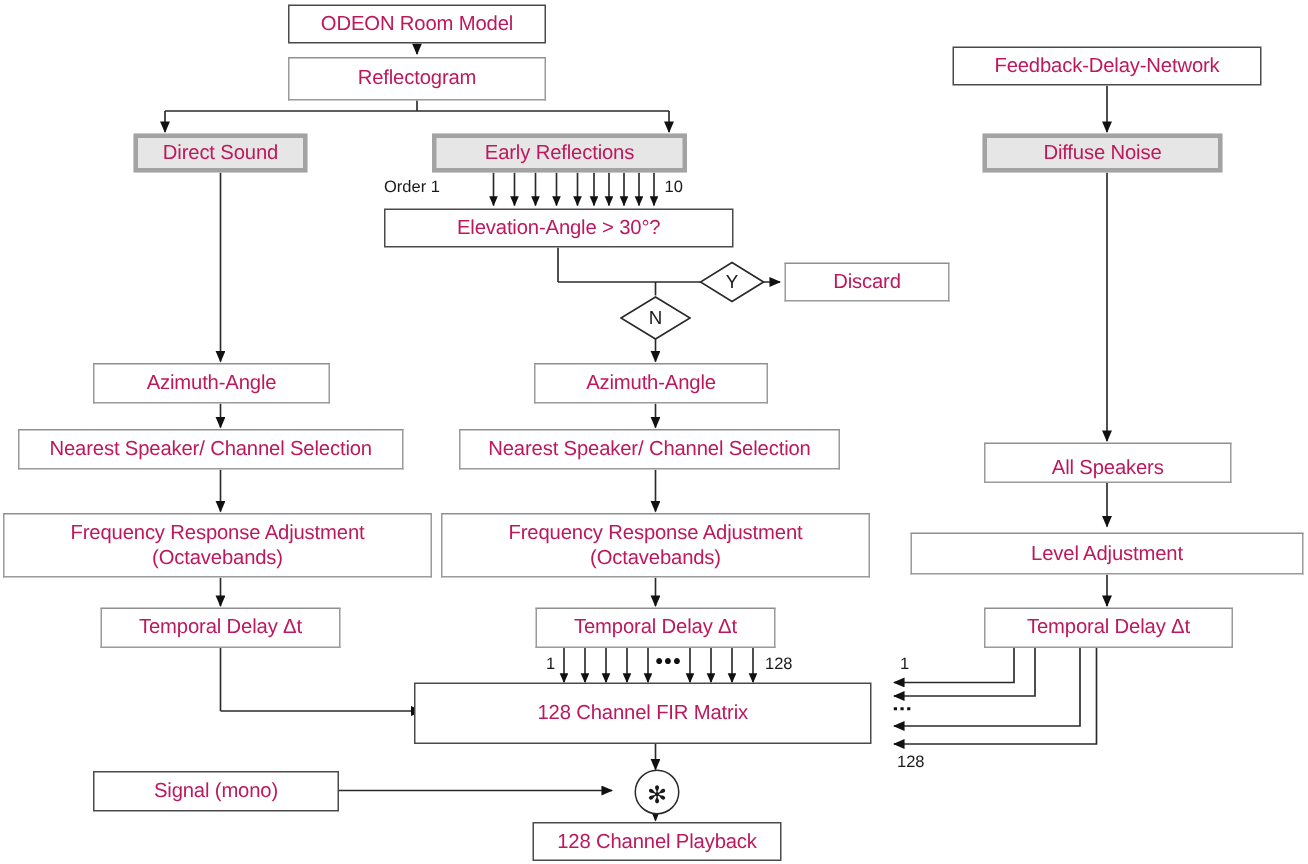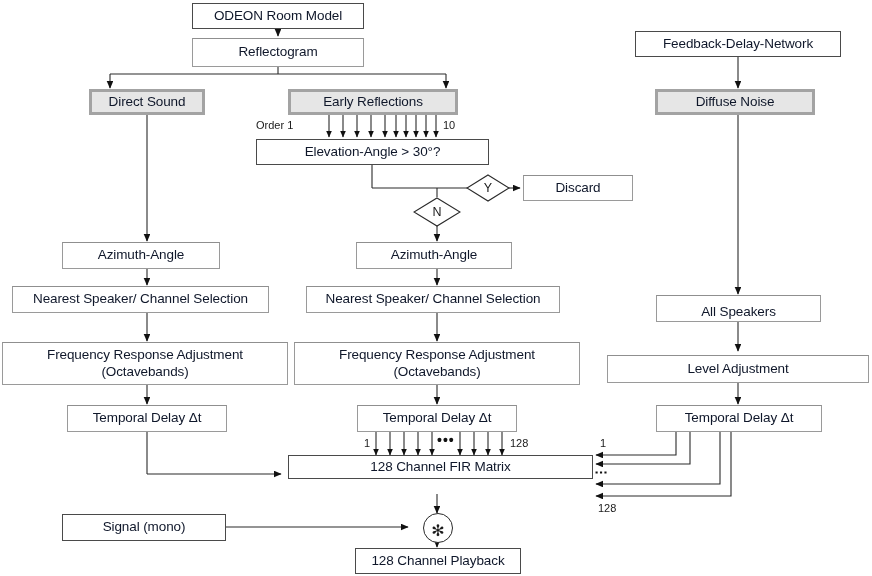--- a/index.html
+++ b/index.html
@@ -25,21 +25,21 @@
     box-sizing:border-box;
     border:1px solid #9a9a9a;
     border-top-color:#8f8f8f;
     background:#ffffff;
     display:flex;
     align-items:center;
     justify-content:center;
     text-align:center;
     font-size:13.5px;
     line-height:1.25;
-    color:#0f172a;
+    color:#be185d;
     letter-spacing:-0.1px;
     z-index:2;
   }
   .node.dark{border:1px solid #4a4a4a;}
   .node.shaded{background:#e6e6e6;border:3px solid #a3a3a3;}
   .node.twoline{flex-direction:column;}
   .label{
     position:absolute;
     font-size:11px;
     color:#1a1a1a;
@@ -272,21 +272,21 @@
   </div>
 
   <div class="label" style="left:364px;top:437px;">1</div>
   <div class="dots" style="left:437px;top:432px;">•••</div>
   <div class="label" style="left:510px;top:437px;">128</div>
 
   <div class="label" style="left:600px;top:437px;">1</div>
   <div class="vdots" style="left:599px;top:466px;">⋮</div>
   <div class="label" style="left:598px;top:502px;">128</div>
 
-  <div class="node dark" style="left:288px;top:455px;width:305px;height:24px;">
+  <div class="node dark" style="left:276px;top:455px;width:305px;height:41px;">
     <span>128 Channel FIR Matrix</span>
   </div>
 
   <div class="node dark" style="left:62px;top:514px;width:164px;height:27px;">
     <span>Signal (mono)</span>
   </div>
 
   <div class="mult" style="left:423px;top:513px;">
     <span>✻</span>
   </div>

